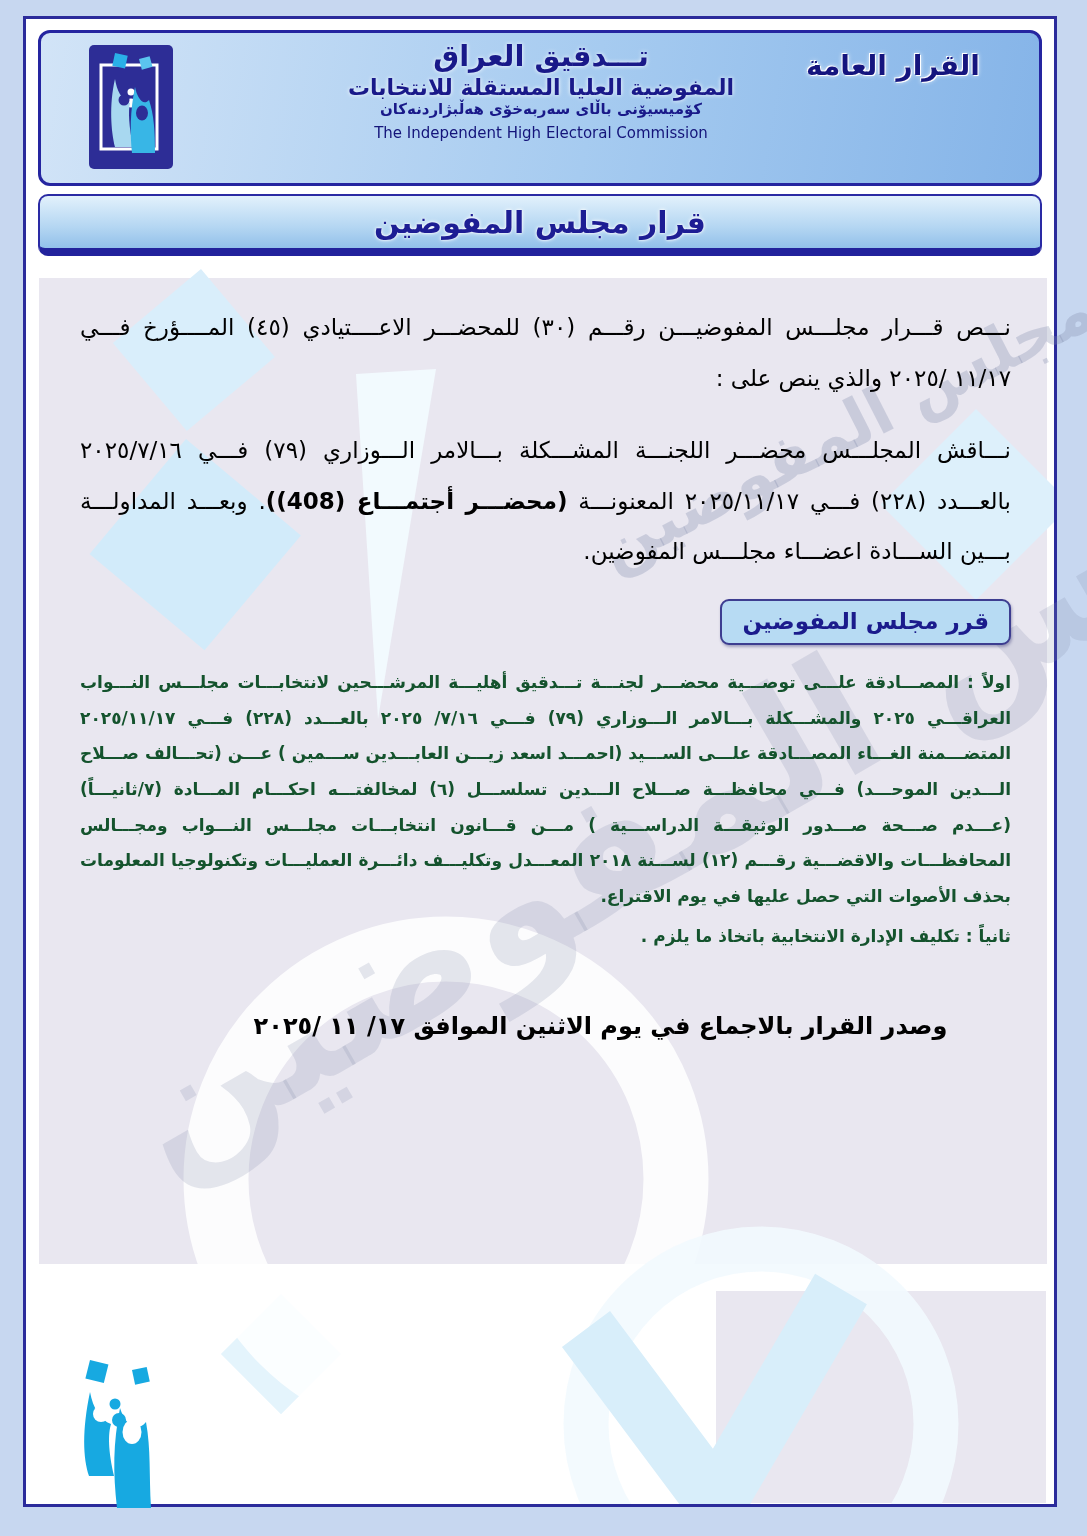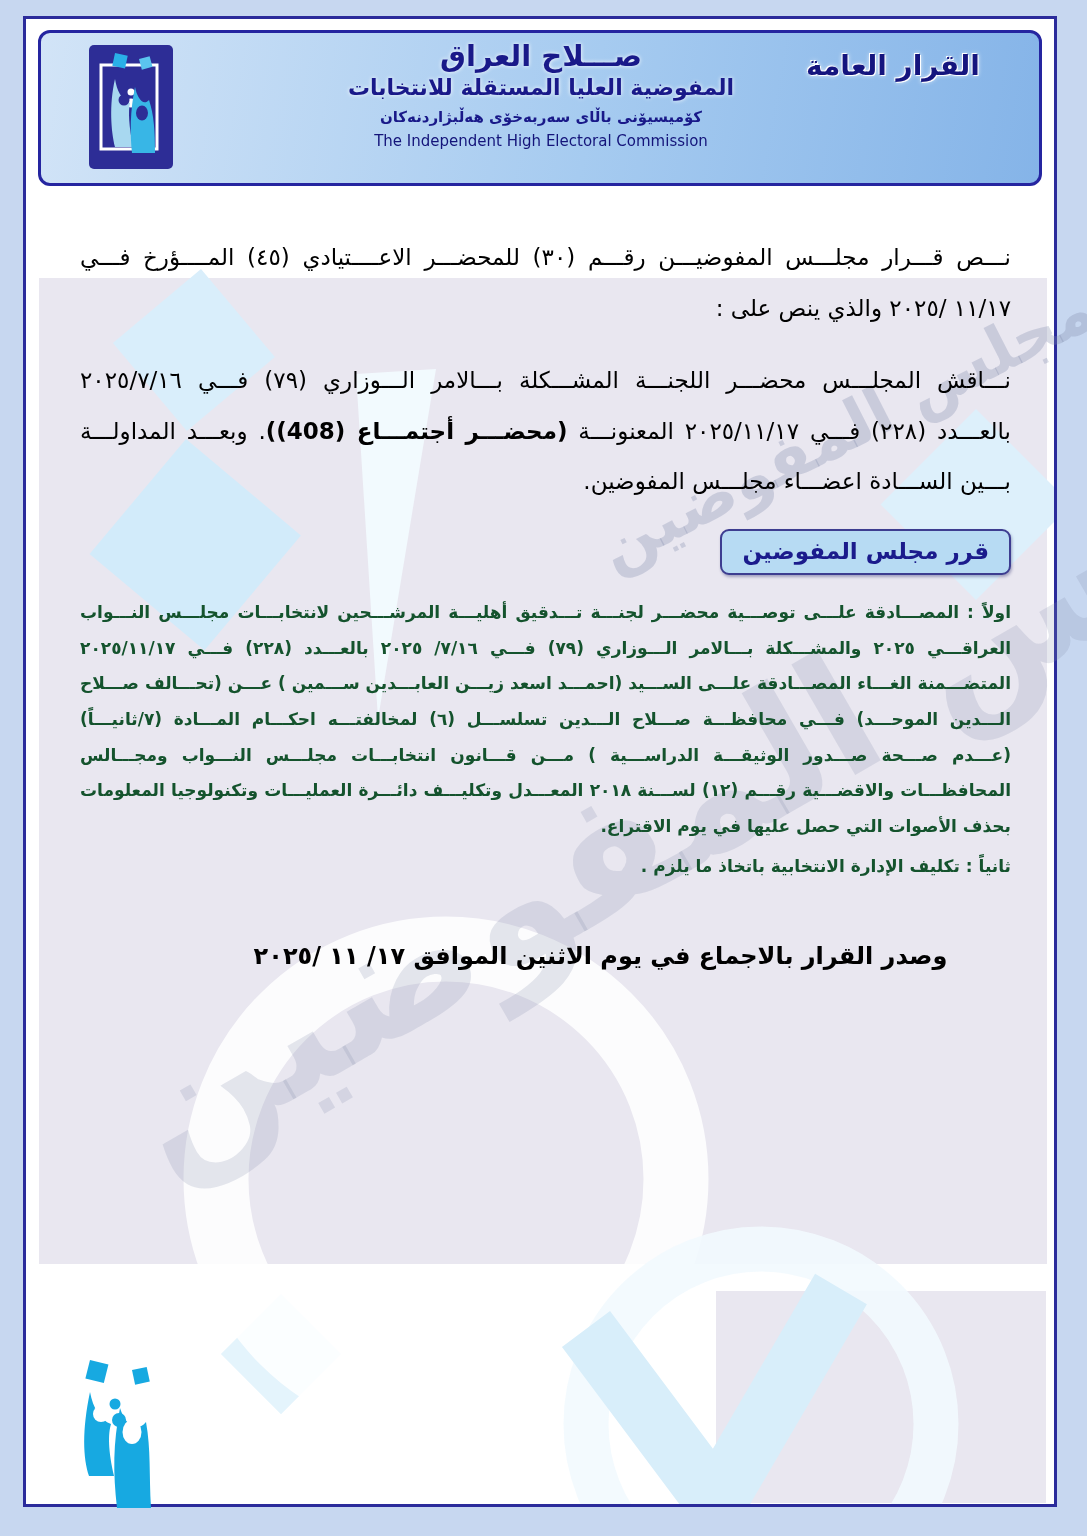--- a/index.html
+++ b/index.html
@@ -32,21 +32,21 @@
     border: 3px solid #2525a0; border-radius: 12px;
     background: linear-gradient(100deg, #d2e4f7 0%, #a6cbf0 55%, #85b4e8 100%);
   }
   .hlogo { position: absolute; left: 48px; top: 12px; }
   .hcenter {
     position: absolute; left: 280px; top: 6px; width: 440px;
     text-align: center; color: #191989;
   }
   .hcenter .l1 { font-size: 29px; font-weight: bold; text-shadow: 0 0 4px #fff; }
   .hcenter .l2 { font-size: 22px; font-weight: bold; margin-top: 2px; text-shadow: 0 0 4px #fff; text-align: center; }
-  .hcenter .l3 { font-size: 15px; font-weight: bold; margin-top: 8px; }
+  .hcenter .l3 { font-size: 15px; font-weight: bold; }
   .hcenter .l4 { font-size: 15px; font-weight: normal; direction: ltr; margin-top: 6px; color: #14147a; }
   .hright {
     position: absolute; right: 26px; top: 16px; width: 240px;
     text-align: center; color: #15157e;
   }
   .hright .r1, .hright .r2 {
     font-size: 28px; font-weight: bold;
     text-shadow: 0 0 5px #fff, 1px 1px 0 #fff, -1px -1px 0 #fff;
   }
   .hright .r2 { margin-top: 28px; }
@@ -124,30 +124,33 @@
         <rect x="0" y="0" width="11" height="11" transform="translate(50,14) rotate(-15)" fill="#5bc4ee"></rect>
         <circle cx="42" cy="47" r="3.5" fill="#ffffff"></circle>
         <circle cx="42" cy="58" r="4.5" fill="#ffffff"></circle>
         <path d="M26,34 C20,60 22,86 26,102 L44,102 C40,82 39,66 41,58 C32,54 28,46 26,34 Z" fill="#a8d8f0"></path>
         <path d="M46,42 C41,66 41,88 43,108 L66,108 C66,86 65,70 60,55 C54,62 48,52 46,42 Z" fill="#38b6e6"></path>
         <circle cx="35" cy="55" r="5.5" fill="#2d2d96"></circle>
         <ellipse cx="53" cy="68" rx="6" ry="7.5" fill="#2d2d96"></ellipse>
       </svg>
     </div>
     <div class="hcenter">
-      <div class="l1">صـــلاح العراق</div>
+      <div class="l1">تـــدقيق العراق</div>
       <div class="l2">المفوضية العليا المستقلة للانتخابات</div>
       <div class="l3">كۆمیسیۆنی باڵای سەربەخۆی هەڵبژاردنەکان</div>
       <div class="l4">The Independent High Electoral Commission</div>
     </div>
     <div class="hright">
       <div class="r1">القرار العامة</div>
     </div>
   </div>
 
+  <div class="title-bar">
+    <span class="title-text">قرار مجلس المفوضين</span>
+  </div>
 
   <div class="content">
     <p class="body-par"><span>نـــص قـــرار مجلـــس المفوضيـــن رقـــم (٣٠) للمحضـــر الاعــــتيادي (٤٥) المــــؤرخ فـــي   ١١/١٧ /٢٠٢٥ والذي ينص على :</span></p>
     <p class="body-par"><span>نـــاقش المجلـــس محضـــر اللجنـــة المشـــكلة بـــالامر الـــوزاري (٧٩) فـــي ٢٠٢٥/٧/١٦ بالعـــدد (٢٢٨) فـــي ٢٠٢٥/١١/١٧ المعنونـــة </span><span style="font-weight: bold;">(محضـــر أجتمـــاع (408))</span><span>. وبعـــد المداولـــة بـــين الســـادة اعضـــاء مجلـــس المفوضين.</span></p>
 
     <div class="badge-row">
       <span class="badge">قرر مجلس المفوضين</span>
     </div>
 
     <p class="clause"><span style="font-weight: bold;">اولاً : المصـــادقة علـــى توصـــية محضـــر لجنـــة تـــدقيق أهليـــة المرشـــحين لانتخابـــات مجلـــس النـــواب العراقـــي ٢٠٢٥ والمشـــكلة بـــالامر الـــوزاري (٧٩) فـــي ٧/١٦/ ٢٠٢٥ بالعـــدد (٢٢٨) فـــي ٢٠٢٥/١١/١٧ المتضـــمنة الغـــاء المصـــادقة علـــى الســـيد (احمـــد اسعد زيـــن العابـــدين ســـمين ) عـــن (تحـــالف صـــلاح الـــدين الموحـــد)  فـــي محافظـــة صـــلاح الـــدين تسلســـل (٦) لمخالفتـــه احكـــام المـــادة (٧/ثانيـــاً)  (عـــدم صـــحة صـــدور الوثيقـــة الدراســـية ) مـــن قـــانون انتخابـــات مجلـــس النـــواب ومجـــالس المحافظـــات والاقضـــية رقـــم (١٢) لســـنة ٢٠١٨ المعـــدل وتكليـــف دائـــرة العمليـــات وتكنولوجيا المعلومات بحذف الأصوات التي حصل عليها في يوم الاقتراع.</span></p>

